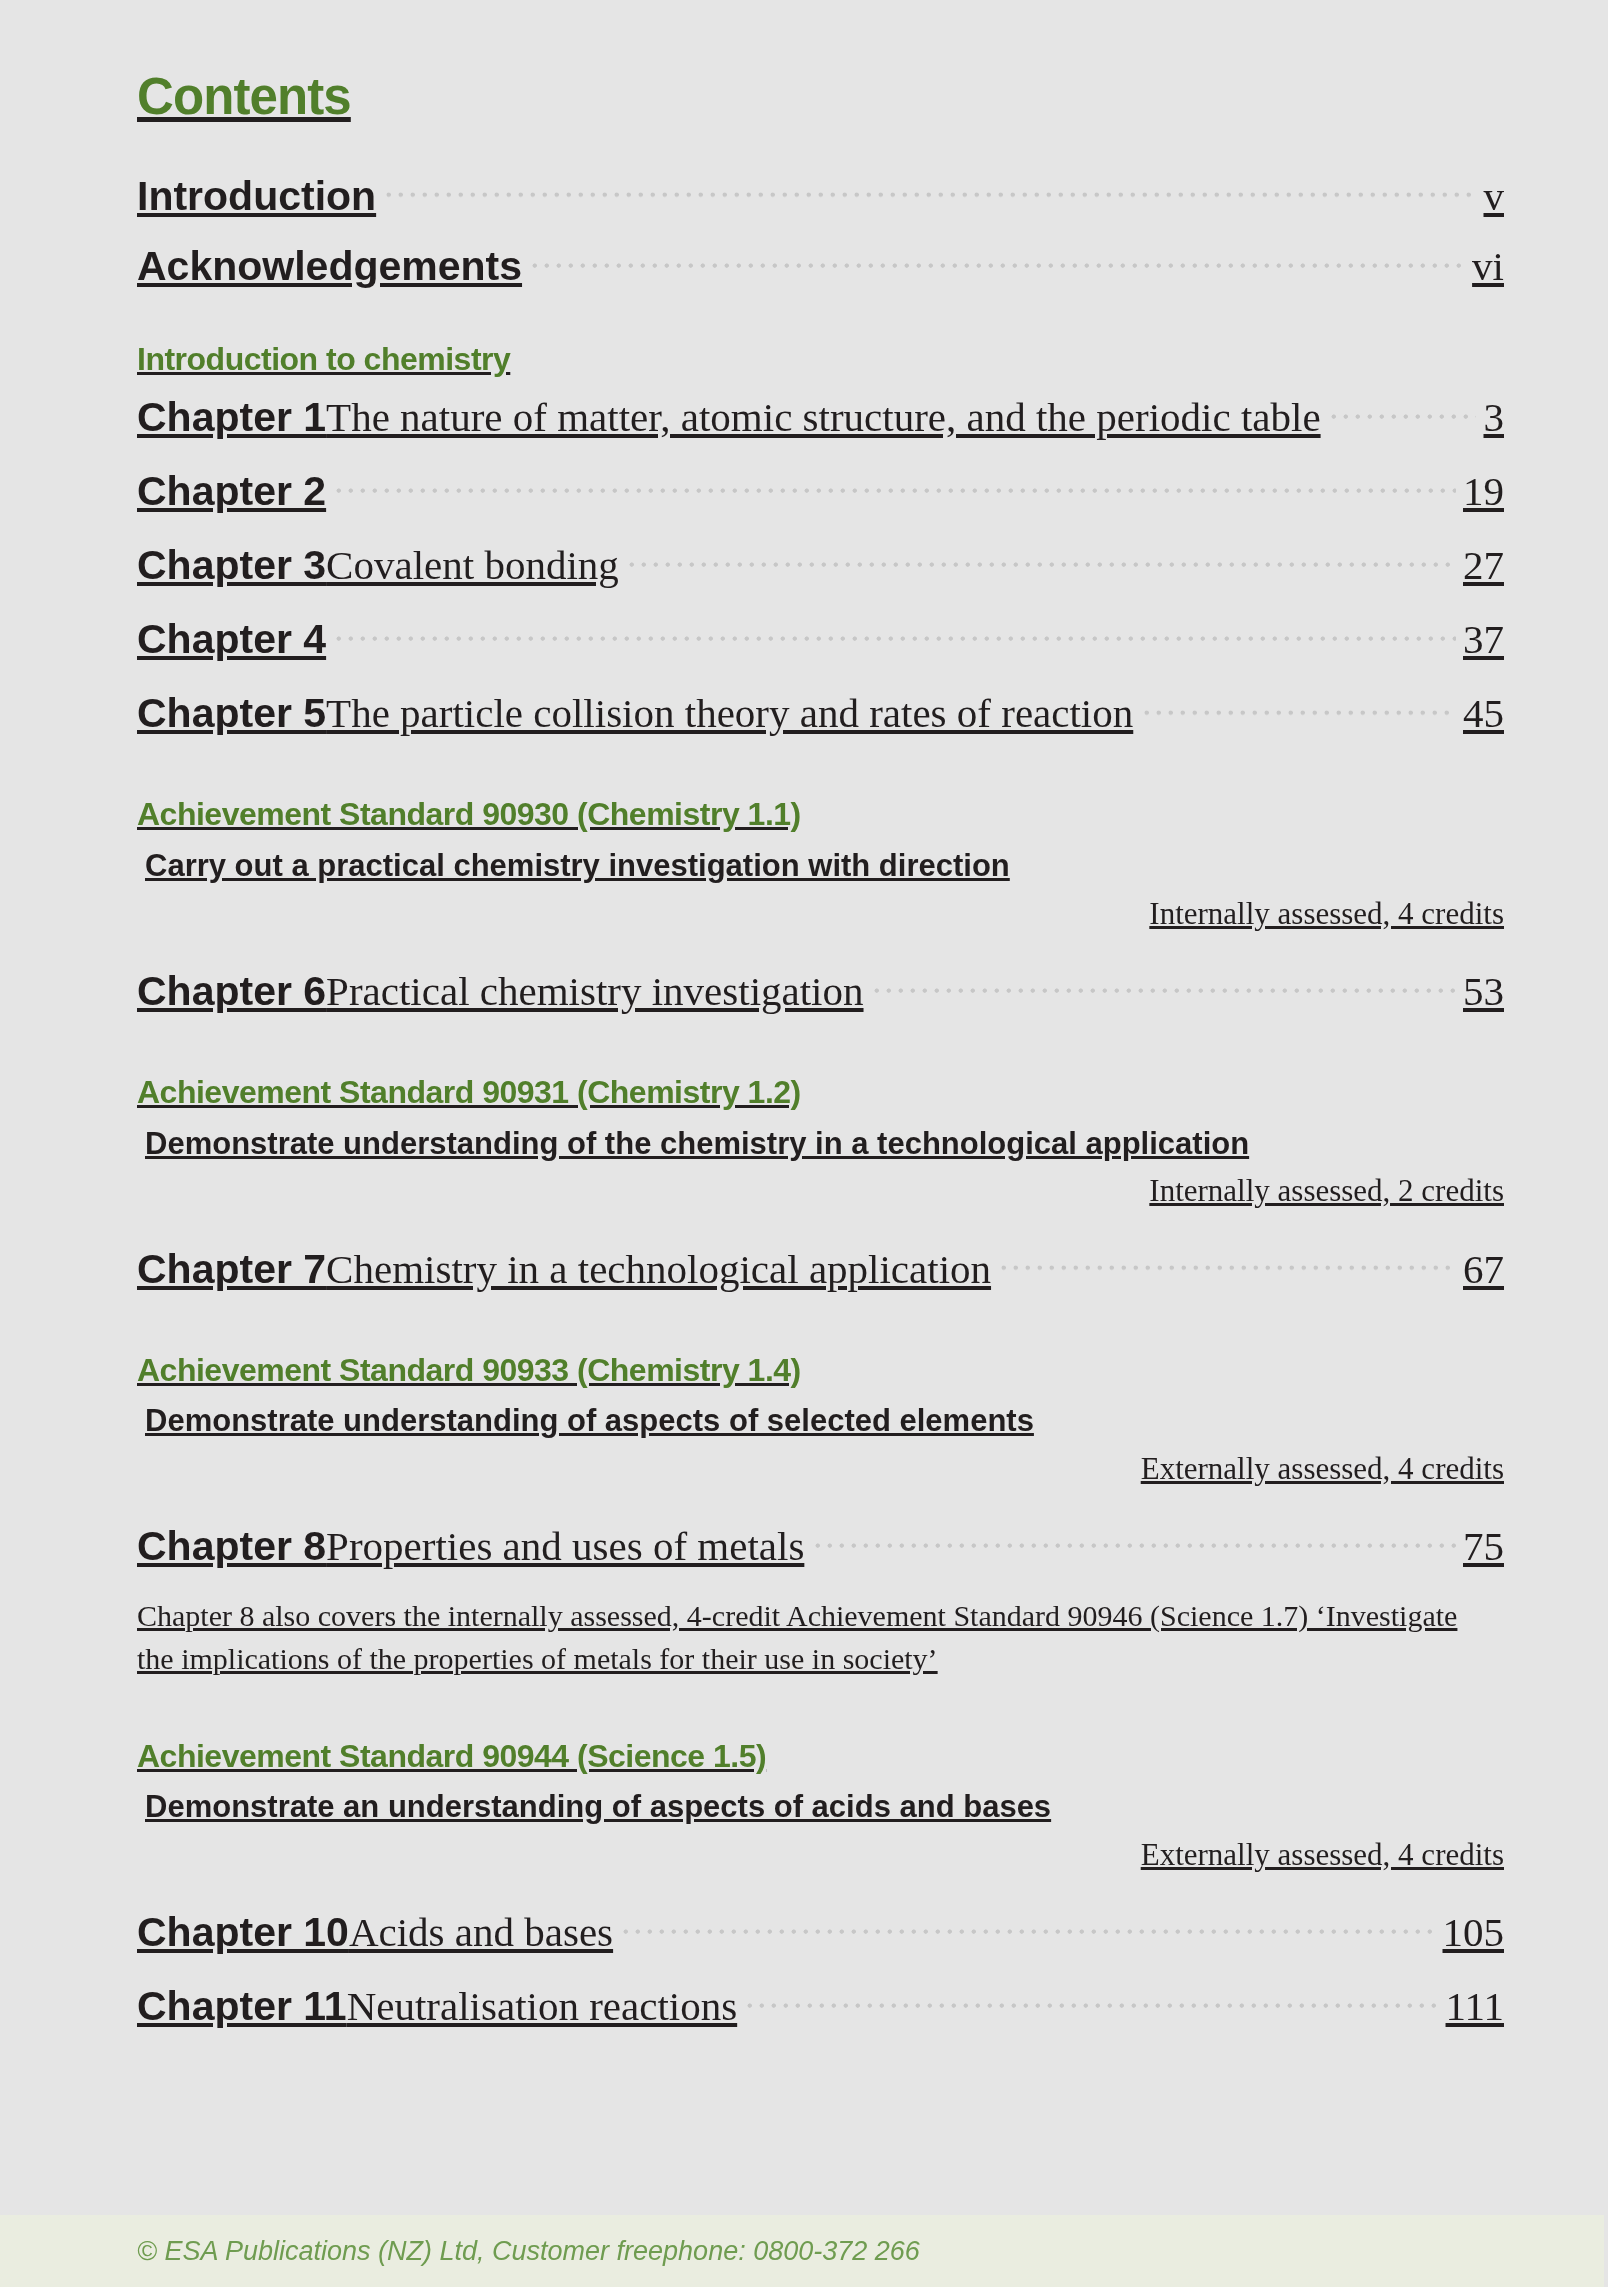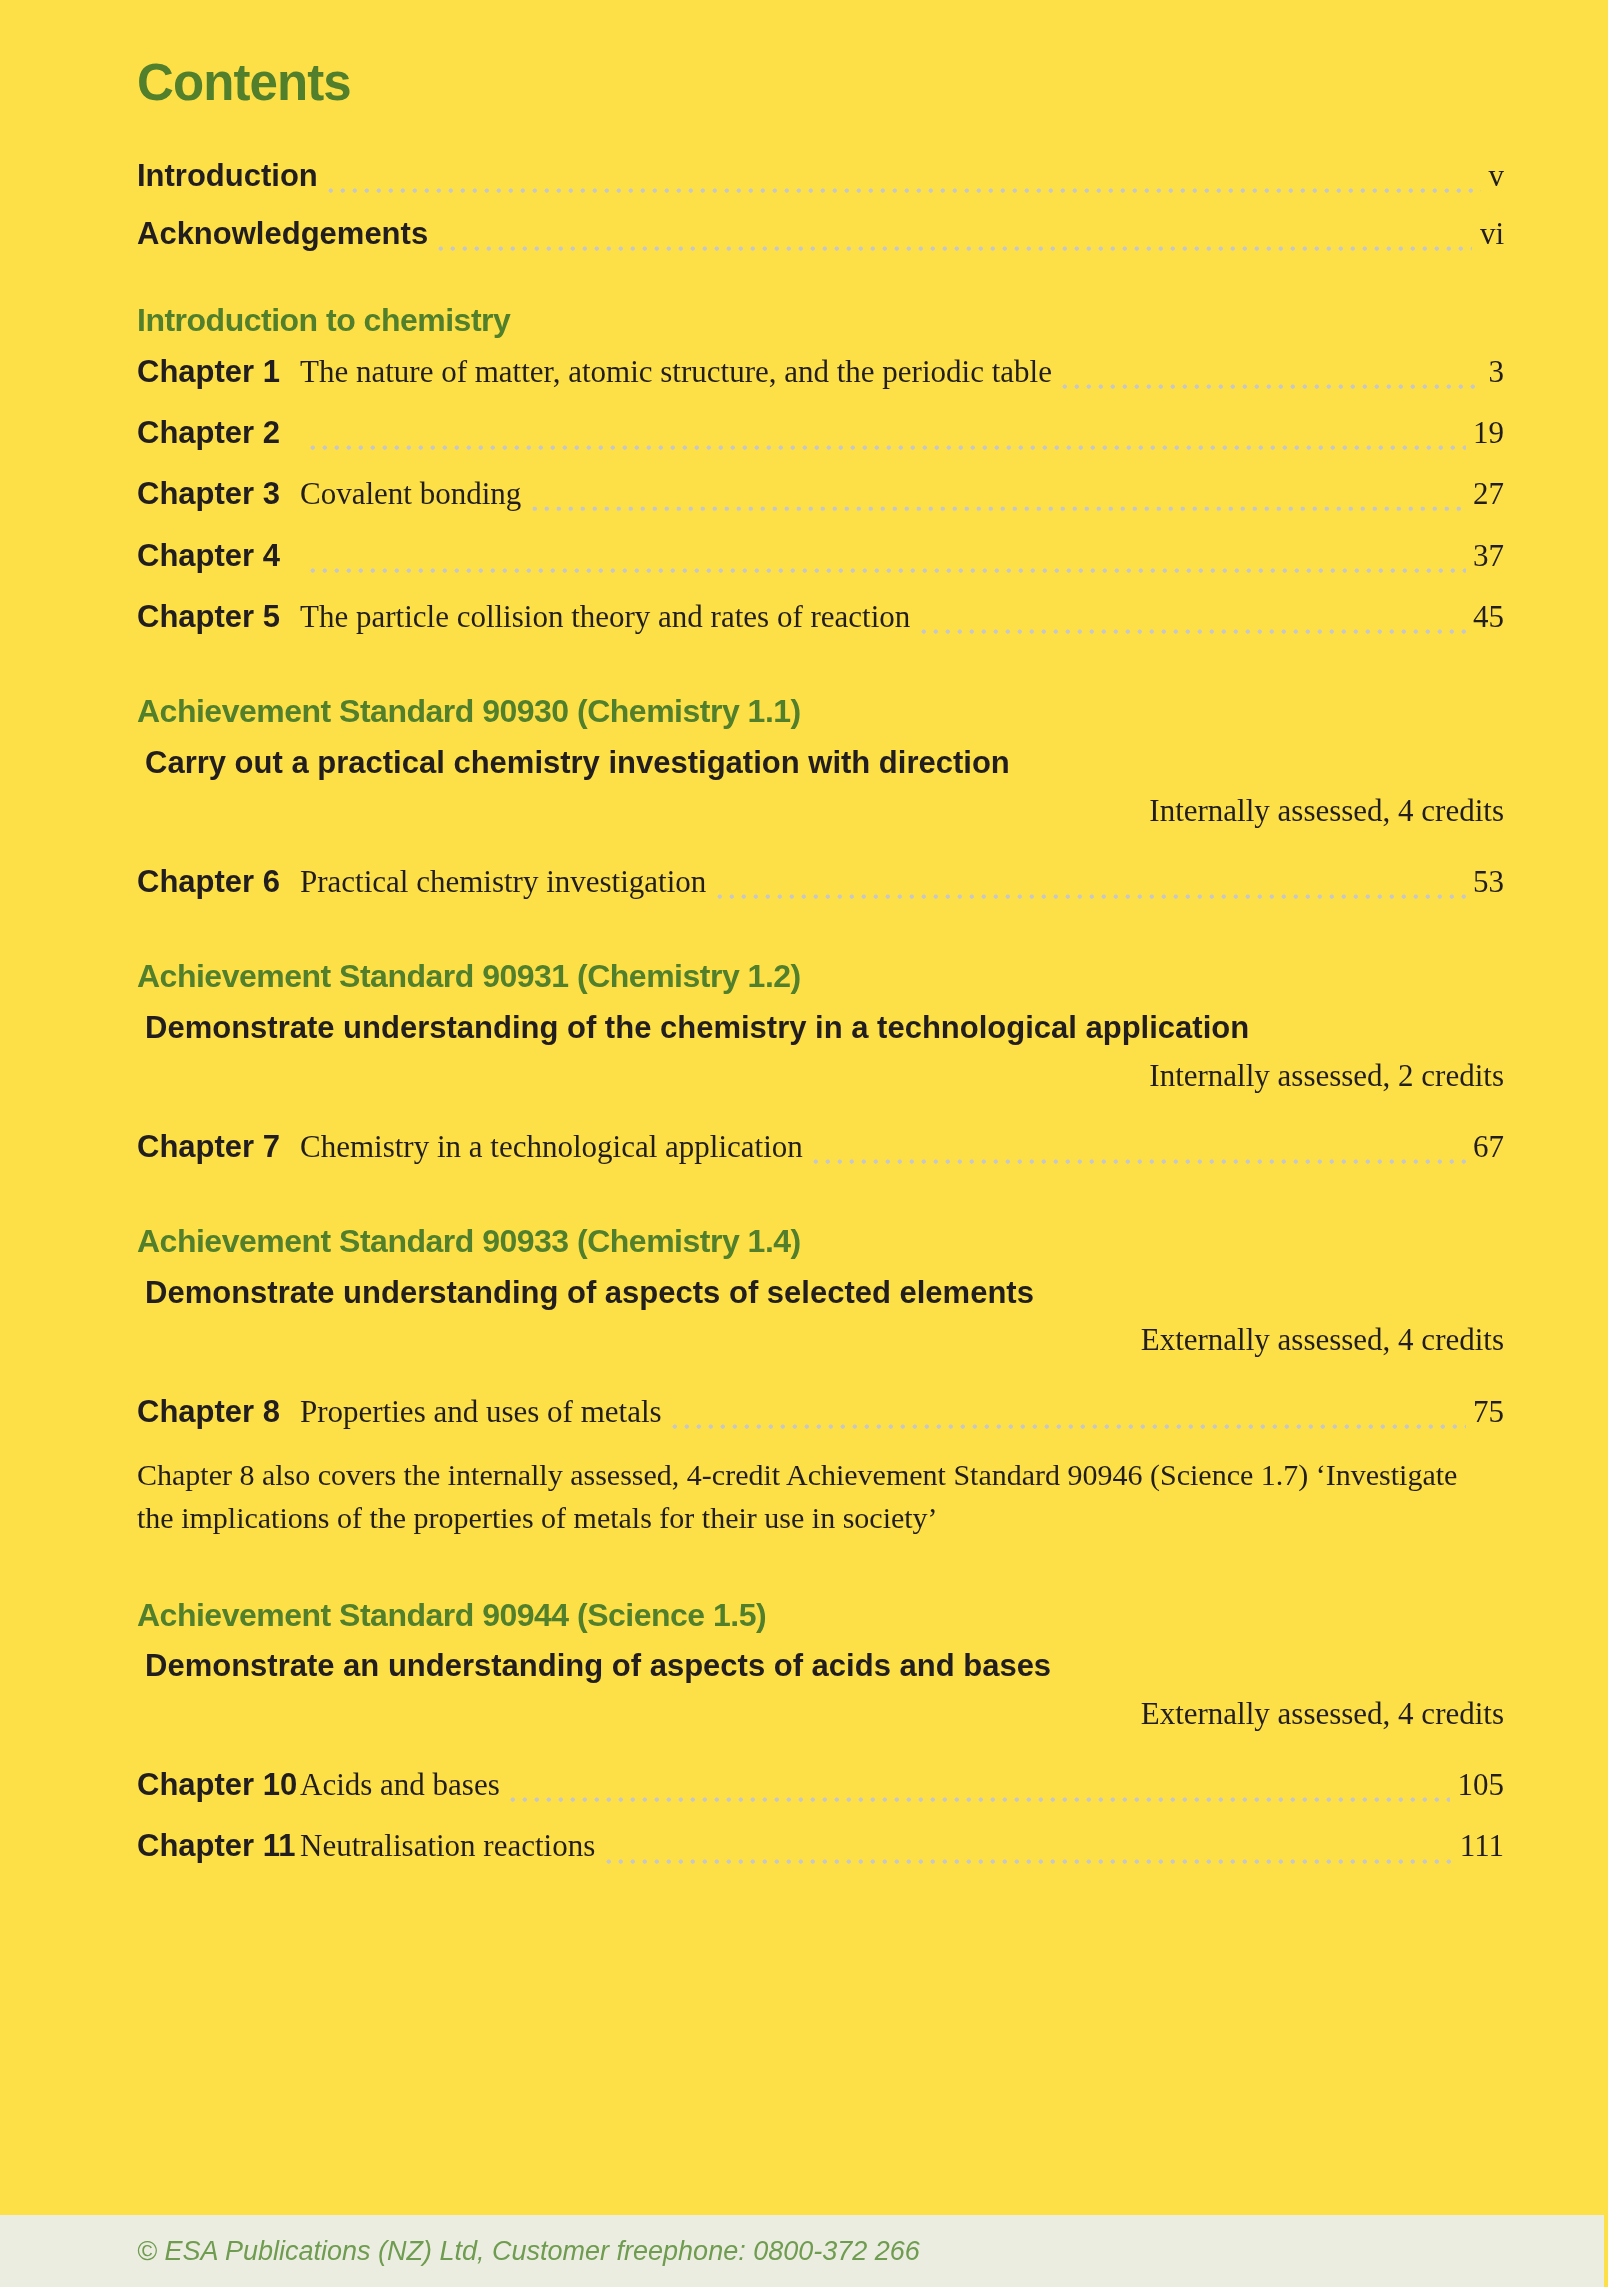--- a/index.html
+++ b/index.html
@@ -6,26 +6,27 @@
     --accent:#517f2b;
     --ink:#221e1f;
     --dot:#c7c7c7;
     --footer-bg:#eaede0;
     --footer-ink:#6f9c50;
   }
   html,body{margin:0;padding:0;background:#ffffff;}
   .page{
     position:relative;
     width:1608px;height:2287px;
-    background:#fde047;
+    background:#e5e5e5;
     box-sizing:border-box;
-    padding:56px 104px 0 137px;
+    padding:70px 104px 0 137px;
     overflow:hidden;
     font-family:"Liberation Serif",serif;
     color:var(--ink);
+    text-decoration:underline;
   }
   h1.title{
     margin:0;
     font-family:"Liberation Sans",sans-serif;
     font-weight:bold;
     font-size:51px;
     line-height:1.05;
     color:var(--accent);
     letter-spacing:-0.9px;
   }
@@ -50,22 +51,22 @@
   }
   .sec-assess{
     margin:0 0 32px 0;
     font-size:31px;
     line-height:1.27;
     color:var(--ink);
     text-align:right;
   }
   .row{
     display:flex;
-    align-items:flex-end;
-    font-size:31px;
+    align-items:center;
+    font-size:41px;
     line-height:1.27;
     margin-bottom:22px;
   }
   .front .row{margin-bottom:18.6px;}
   .fm-label,.ch-label{
     font-family:"Liberation Sans",sans-serif;
     font-weight:bold;
     white-space:nowrap;
   }
   .ch-label{min-width:163px;}

